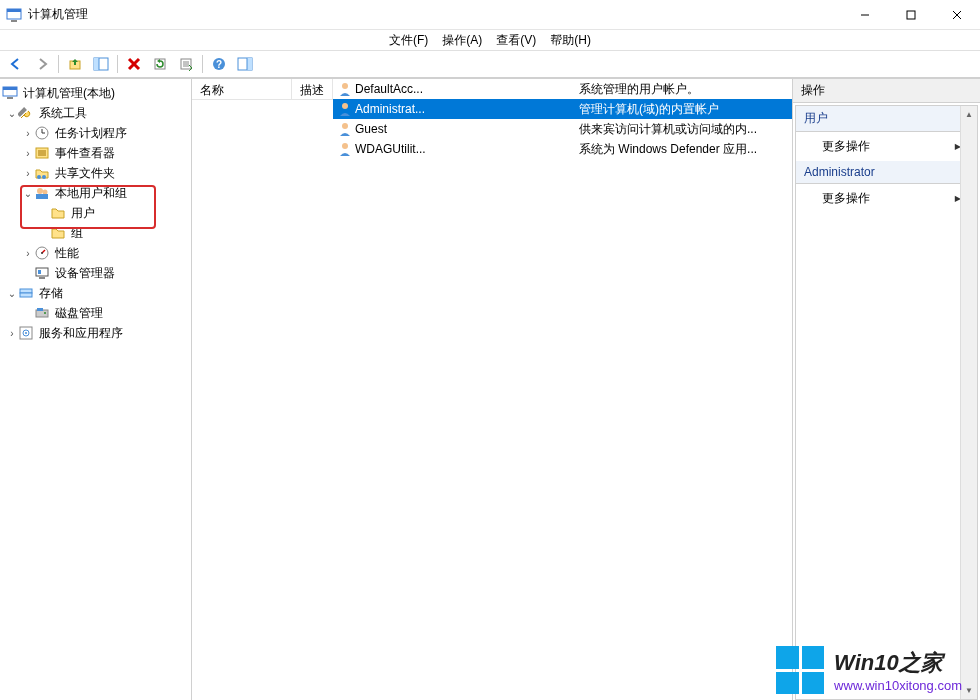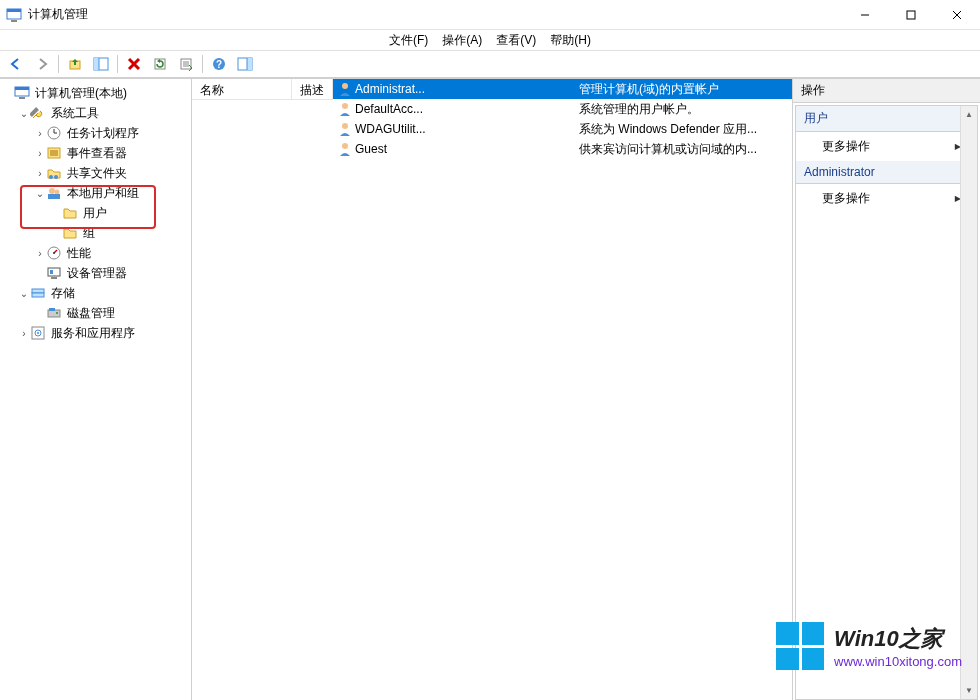--- a/index.html
+++ b/index.html
@@ -21,21 +21,21 @@
 .tb-btn { width: 24px; height: 22px; display: flex; align-items: center; justify-content: center; border: 1px solid transparent; }
 .tb-sep { width: 1px; height: 18px; background: #ccc; margin: 0 2px; }
 
 
 .main { display: flex; height: calc(700px - 30px - 20px - 28px); }
 .tree-panel { width: 192px; border-right: 1px solid #d0d0d0; border-top: 1px solid #d0d0d0; overflow: hidden; padding-top: 2px; background: #fff; position: relative; }
 .list-panel { flex: 1; border-top: 1px solid #d0d0d0; border-right: 1px solid #d0d0d0; display: flex; flex-direction: row; background: #fff; }
 .actions-panel { width: 187px; border-top: 1px solid #d0d0d0; display: flex; flex-direction: column; background: #fff; }
 
 
-.tree { padding: 2px; margin-left: 12px; }
+.tree { padding: 2px; }
 .tree-row { display: flex; align-items: center; height: 20px; white-space: nowrap; position: relative; }
 .tree-tw { width: 12px; text-align: center; font-size: 10px; color: #555; cursor: default; user-select: none; }
 .tree-ic { width: 16px; height: 16px; margin-right: 3px; display: inline-flex; align-items: center; justify-content: center; }
 .tree-label { font-size: 12px; padding: 1px 2px; }
 .red-box { position: absolute; border: 2px solid #d72c2c; border-radius: 4px; pointer-events: none; }
 
 
 .list-header { display: flex; height: 21px; border-bottom: 1px solid #e5e5e5; }
 .list-header .col { padding: 3px 8px; font-size: 12px; border-right: 1px solid #e5e5e5; }
 .col-name { width: 100px; }
@@ -55,21 +55,21 @@
 
 
 .vscroll { position: absolute; right: 0; top: 0; bottom: 0; width: 17px; background: #f0f0f0; border-left: 1px solid #ddd; }
 .vscroll .arr { height: 17px; display: flex; align-items: center; justify-content: center; font-size: 8px; color: #666; }
 .vscroll .arr.bot { position: absolute; bottom: 0; width: 100%; }
 
 
 svg { display: block; }
 
 
-.watermark { position: absolute; right: 18px; bottom: 30px; display: flex; align-items: center; gap: 10px; pointer-events: none; }
+.watermark { position: absolute; right: 18px; bottom: 6px; display: flex; align-items: center; gap: 10px; pointer-events: none; }
 .wm-logo { width: 48px; height: 48px; display: grid; grid-template-columns: 1fr 1fr; grid-template-rows: 1fr 1fr; gap: 3px; }
 .wm-logo div { background: #0ea5e9; }
 .wm-text .l1 { font-size: 22px; font-weight: bold; font-style: italic; color: #222; }
 .wm-text .l2 { font-size: 13px; color: #6d28d9; }
 </style>
 </head>
 <body>
 
 <div class="titlebar">
   <span class="app-icon">
@@ -323,20 +323,33 @@
     </div>
     <div class="red-box" style="left:20px; top:106px; width:136px; height:44px;"></div>
   </div>
 
   <div class="list-panel">
     <div class="list-header">
       <div class="col col-name">名称</div>
       <div class="col col-desc">描述</div>
     </div>
     <div style="flex:1;">
+      <div class="list-row">
+        <div class="cell col-name">
+            <span class="user-icon">
+              <svg width="16" height="16">
+                <circle cx="8" cy="5" r="3" fill="#f4c18c"></circle>
+                <path d="M3 15 Q8 9 13 15" fill="#4a90d9"></path>
+              </svg>
+            </span>
+            <span>DefaultAcc...</span>
+          </div>
+        <div class="cell col-full"></div>
+        <div class="cell col-desc">系统管理的用户帐户。</div>
+      </div>
       <div class="list-row selected">
         <div class="cell col-name">
             <span class="user-icon">
               <svg width="16" height="16">
                 <circle cx="8" cy="5" r="3" fill="#f4c18c"></circle>
                 <path d="M3 15 Q8 9 13 15" fill="#4a90d9"></path>
               </svg>
             </span>
             <span>Administrat...</span>
           </div>
@@ -344,51 +357,38 @@
         <div class="cell col-desc">管理计算机(域)的内置帐户</div>
       </div>
       <div class="list-row">
         <div class="cell col-name">
             <span class="user-icon">
               <svg width="16" height="16">
                 <circle cx="8" cy="5" r="3" fill="#f4c18c"></circle>
                 <path d="M3 15 Q8 9 13 15" fill="#4a90d9"></path>
               </svg>
             </span>
-            <span>DefaultAcc...</span>
+            <span>Guest</span>
           </div>
         <div class="cell col-full"></div>
-        <div class="cell col-desc">系统管理的用户帐户。</div>
+        <div class="cell col-desc">供来宾访问计算机或访问域的内...</div>
       </div>
       <div class="list-row">
         <div class="cell col-name">
             <span class="user-icon">
               <svg width="16" height="16">
                 <circle cx="8" cy="5" r="3" fill="#f4c18c"></circle>
                 <path d="M3 15 Q8 9 13 15" fill="#4a90d9"></path>
               </svg>
             </span>
             <span>WDAGUtilit...</span>
           </div>
         <div class="cell col-full"></div>
         <div class="cell col-desc">系统为 Windows Defender 应用...</div>
       </div>
-      <div class="list-row">
-        <div class="cell col-name">
-            <span class="user-icon">
-              <svg width="16" height="16">
-                <circle cx="8" cy="5" r="3" fill="#f4c18c"></circle>
-                <path d="M3 15 Q8 9 13 15" fill="#4a90d9"></path>
-              </svg>
-            </span>
-            <span>Guest</span>
-          </div>
-        <div class="cell col-full"></div>
-        <div class="cell col-desc">供来宾访问计算机或访问域的内...</div>
-      </div>
     </div>
   </div>
 
   <div class="actions-panel">
     <div class="actions-header">操作</div>
     <div class="actions-body" style="position:relative;">
       <div class="actions-section">
         <span>用户</span>
         <span class="tri">▲</span>
       </div>

